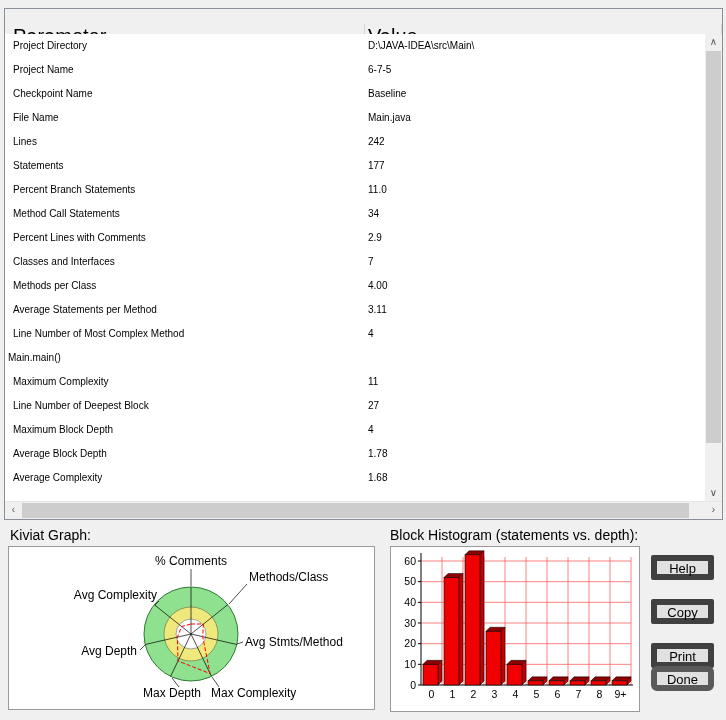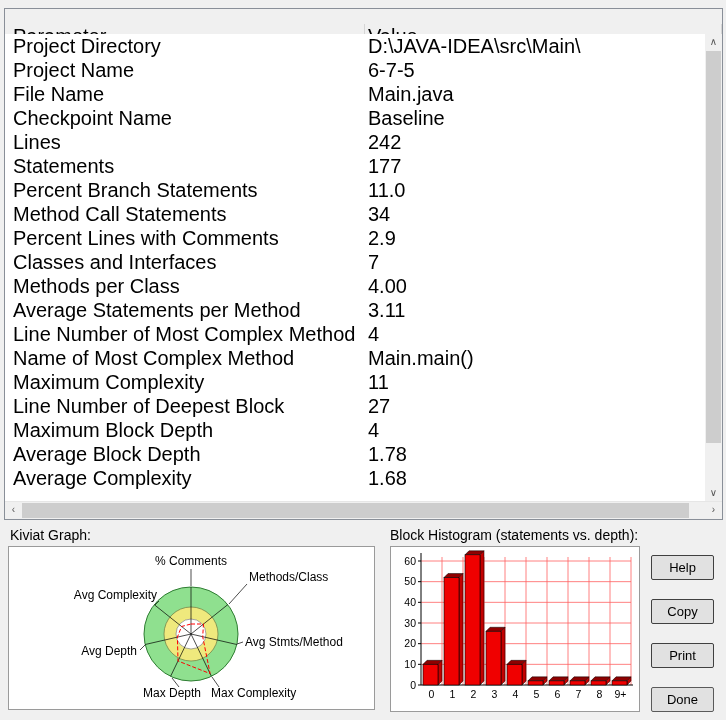--- a/index.html
+++ b/index.html
@@ -12,21 +12,21 @@
   .table-window{
     position:absolute;left:4px;top:8px;width:719px;height:512px;
     background:#fff;border:1px solid #898f98;box-sizing:border-box;
   }
   .thead{display:flex;height:25px;background:#f0f0f0;border-bottom:1px solid #d5d5d5;}
   .hcell{font-size:20px;line-height:24px;box-sizing:border-box;border-right:1px solid #d5d5d5;white-space:nowrap;overflow:hidden;margin-top:15px;}
   .hcell.param{width:360px;padding-left:8px;}
   .hcell.val{flex:1;padding-left:3px;}
   .tbody{position:absolute;left:0;top:25px;right:17px;bottom:17px;overflow:hidden;background:#fff;}
   .trow{display:flex;height:24px;}
-  .cell{font-size:20px;line-height:24px;box-sizing:border-box;white-space:nowrap;overflow:hidden;}
+  .cell{font-size:10px;line-height:24px;box-sizing:border-box;white-space:nowrap;overflow:hidden;}
   .cell.param{width:360px;padding-left:8px;}
   .cell.val{flex:1;padding-left:3px;}
   
   .vscroll{position:absolute;top:25px;right:0;bottom:17px;width:17px;background:#f0f0f0;}
   .vthumb{position:absolute;left:1px;right:1px;top:17px;height:392px;background:#cdcdcd;}
   .hscroll{position:absolute;left:0;right:0;bottom:0;height:17px;background:#f0f0f0;border-top:1px solid #e6e6e6;}
   .hthumb{position:absolute;top:1px;bottom:1px;left:17px;width:667px;background:#cdcdcd;}
   .sbtn{position:absolute;width:17px;height:17px;line-height:16px;text-align:center;font-size:10px;color:#555;}
   .sbtn.up{top:0;left:0;}
   .sbtn.down{bottom:0;left:0;}
@@ -38,54 +38,54 @@
   #hist-label{left:390px;top:527px;text-align:right;}
   .panel-box{position:absolute;background:#fff;border:1px solid #9a9a9a;box-sizing:border-box;}
   #kiviat-box{left:8px;top:546px;width:367px;height:164px;}
   #hist-box{left:390px;top:546px;width:250px;height:166px;}
   svg{display:block;}
   svg text{font-family:"Liberation Sans", sans-serif;fill:#000;}
   .kiviat-label-text{font-size:12px;}
   
   .btn{
     position:absolute;left:651px;width:63px;height:25px;
-    background:#e1e1e1;border:1px solid #404040;border-radius:2px;
+    background:#e1e1e1;border:6px solid #404040;border-radius:2px;
     font-family:inherit;font-size:13px;color:#000;padding:0;
   }
   #btn-help{top:555px;}
   #btn-copy{top:599px;}
   #btn-print{top:643px;}
-  #btn-done{top:687px;border-color:#5a5a5a;}
+  #btn-done{top:666px;border-color:#5a5a5a;border-radius:6px;}
 </style>
 </head>
 <body>
 
 <div class="table-window">
   <div class="thead">
     <div class="hcell param">Parameter</div>
     <div class="hcell val">Value</div>
   </div>
   <div class="tbody">
       <div class="trow">
         <div class="cell param">Project Directory</div>
         <div class="cell val">D:\JAVA-IDEA\src\Main\</div>
       </div>
       <div class="trow">
         <div class="cell param">Project Name</div>
         <div class="cell val">6-7-5</div>
       </div>
       <div class="trow">
+        <div class="cell param">Checkpoint Name</div>
+        <div class="cell val">Baseline</div>
+      </div>
+      <div class="trow">
         <div class="cell param">File Name</div>
         <div class="cell val">Main.java</div>
       </div>
       <div class="trow">
-        <div class="cell param">Checkpoint Name</div>
-        <div class="cell val">Baseline</div>
-      </div>
-      <div class="trow">
         <div class="cell param">Lines</div>
         <div class="cell val">242</div>
       </div>
       <div class="trow">
         <div class="cell param">Statements</div>
         <div class="cell val">177</div>
       </div>
       <div class="trow">
         <div class="cell param">Percent Branch Statements</div>
         <div class="cell val">11.0</div>
@@ -108,21 +108,20 @@
       </div>
       <div class="trow">
         <div class="cell param">Average Statements per Method</div>
         <div class="cell val">3.11</div>
       </div>
       <div class="trow">
         <div class="cell param">Line Number of Most Complex Method</div>
         <div class="cell val">4</div>
       </div>
       <div class="trow">
-        <div class="cell param">Name of Most Complex Method</div>
         <div class="cell val">Main.main()</div>
       </div>
       <div class="trow">
         <div class="cell param">Maximum Complexity</div>
         <div class="cell val">11</div>
       </div>
       <div class="trow">
         <div class="cell param">Line Number of Deepest Block</div>
         <div class="cell val">27</div>
       </div>

